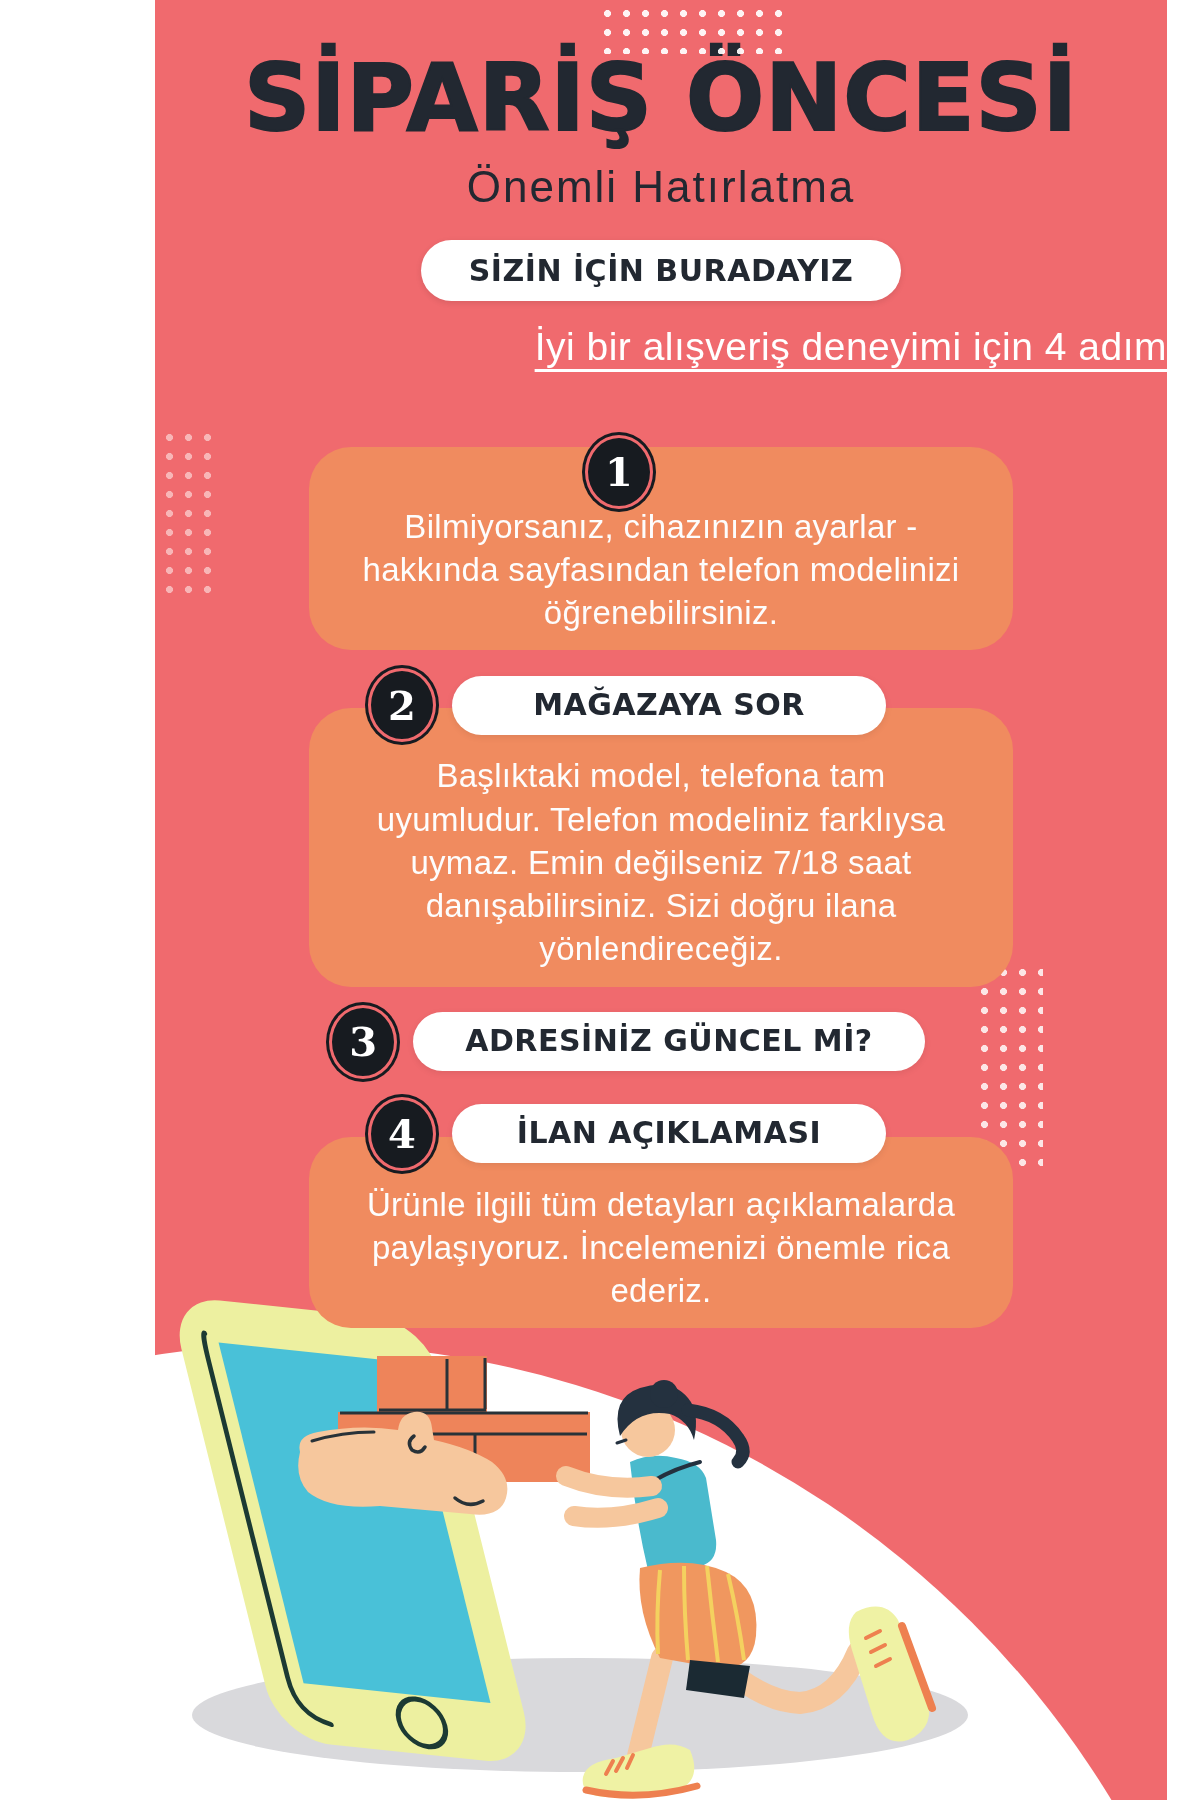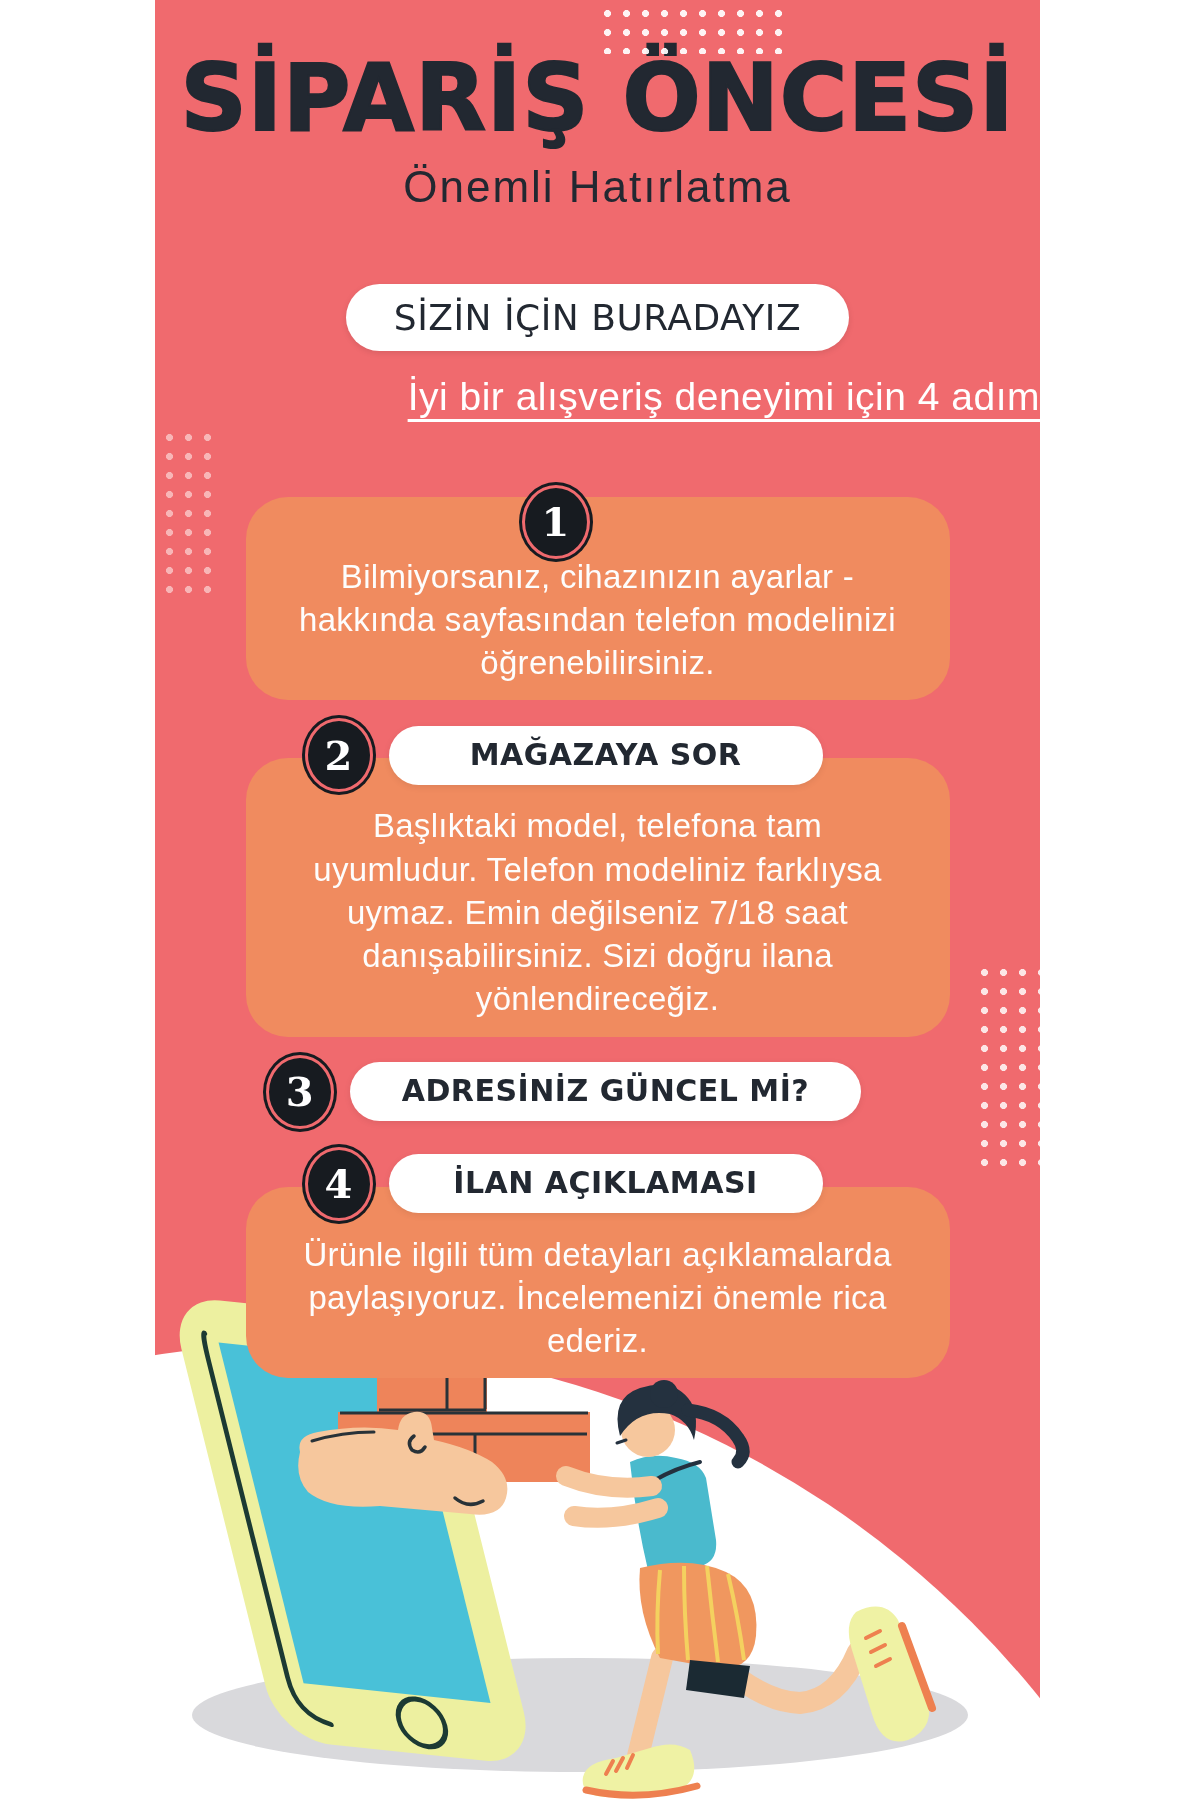--- a/index.html
+++ b/index.html
@@ -5,38 +5,38 @@
   :root{
     --panel:#F06A6E; --orange:#F08B5F; --ink:#222831; --white:#ffffff;
     --box-text:#FDFDFD; --phone:#EDF0A0; --screen:#49C1D8; --outline:#1C3A33;
     --skin:#F6C79D; --carton:#EE845A; --hair:#24313F; --shirt:#4ABACD;
     --shorts:#F0975F; --stripe:#F4D15F; --darkcloth:#1B2A33; --shoe:#EFF2A4;
     --sole:#EE8050; --shadow:#D9D9DC;
   }
   html,body{margin:0;padding:0;}
   .page{position:relative;width:1200px;height:1800px;background:var(--white);
     overflow:hidden;font-family:"DejaVu Sans","Liberation Sans",sans-serif;}
-  .panel{position:absolute;left:155px;top:0;width:885px;height:1800px;
+  .panel{position:absolute;left:155px;top:0;width:1012px;height:1800px;
     background:var(--panel);}
   
   .dots{position:absolute;background-image:radial-gradient(rgba(255,255,255,.92) 3.2px,transparent 3.8px);
     background-size:19px 19px;}
   .dots-top{left:443px;top:4px;width:186px;height:50px;}
   .dots-left{left:5px;top:428px;width:62px;height:170px;opacity:.55;}
   .dots-right{left:820px;top:963px;width:68px;height:205px;opacity:.9;}
   
   .title{margin:52px 10px 0;text-align:center;color:var(--ink);
     font-size:92px;font-weight:bold;letter-spacing:1px;line-height:1.02;
     -webkit-text-stroke:2px var(--ink);}
   .subtitle{margin-top:16px;text-align:center;color:var(--ink);
     font-size:44px;letter-spacing:2px;font-family:"Liberation Sans",sans-serif;}
   .badge-row{display:flex;justify-content:center;margin-top:28px;}
   .badge{background:var(--white);color:var(--ink);border-radius:999px;
-    padding:13px 48px;font-size:36px;font-weight:normal;letter-spacing:.5px;
-    box-shadow:0 2px 6px rgba(0,0,0,.10);margin-top:44px;}
+    padding:13px 48px;font-size:30px;font-weight:bold;letter-spacing:.5px;
+    box-shadow:0 2px 6px rgba(0,0,0,.10);}
   .tagline-row{display:flex;justify-content:flex-end;margin-top:24px;}
   .tagline{color:var(--white);font-size:39px;letter-spacing:.5px;
     text-decoration:underline;text-decoration-thickness:3px;text-underline-offset:9px;
     font-family:"Liberation Sans",sans-serif;}
   
   .steps{width:704px;margin:66px auto 0;}
   .step{margin-bottom:18px;}
   .step-head{position:relative;z-index:2;display:flex;align-items:center;
     justify-content:center;transform:translateX(-34px);}
   .num{flex:0 0 auto;width:62px;height:68px;margin-right:16px;border-radius:50%;

